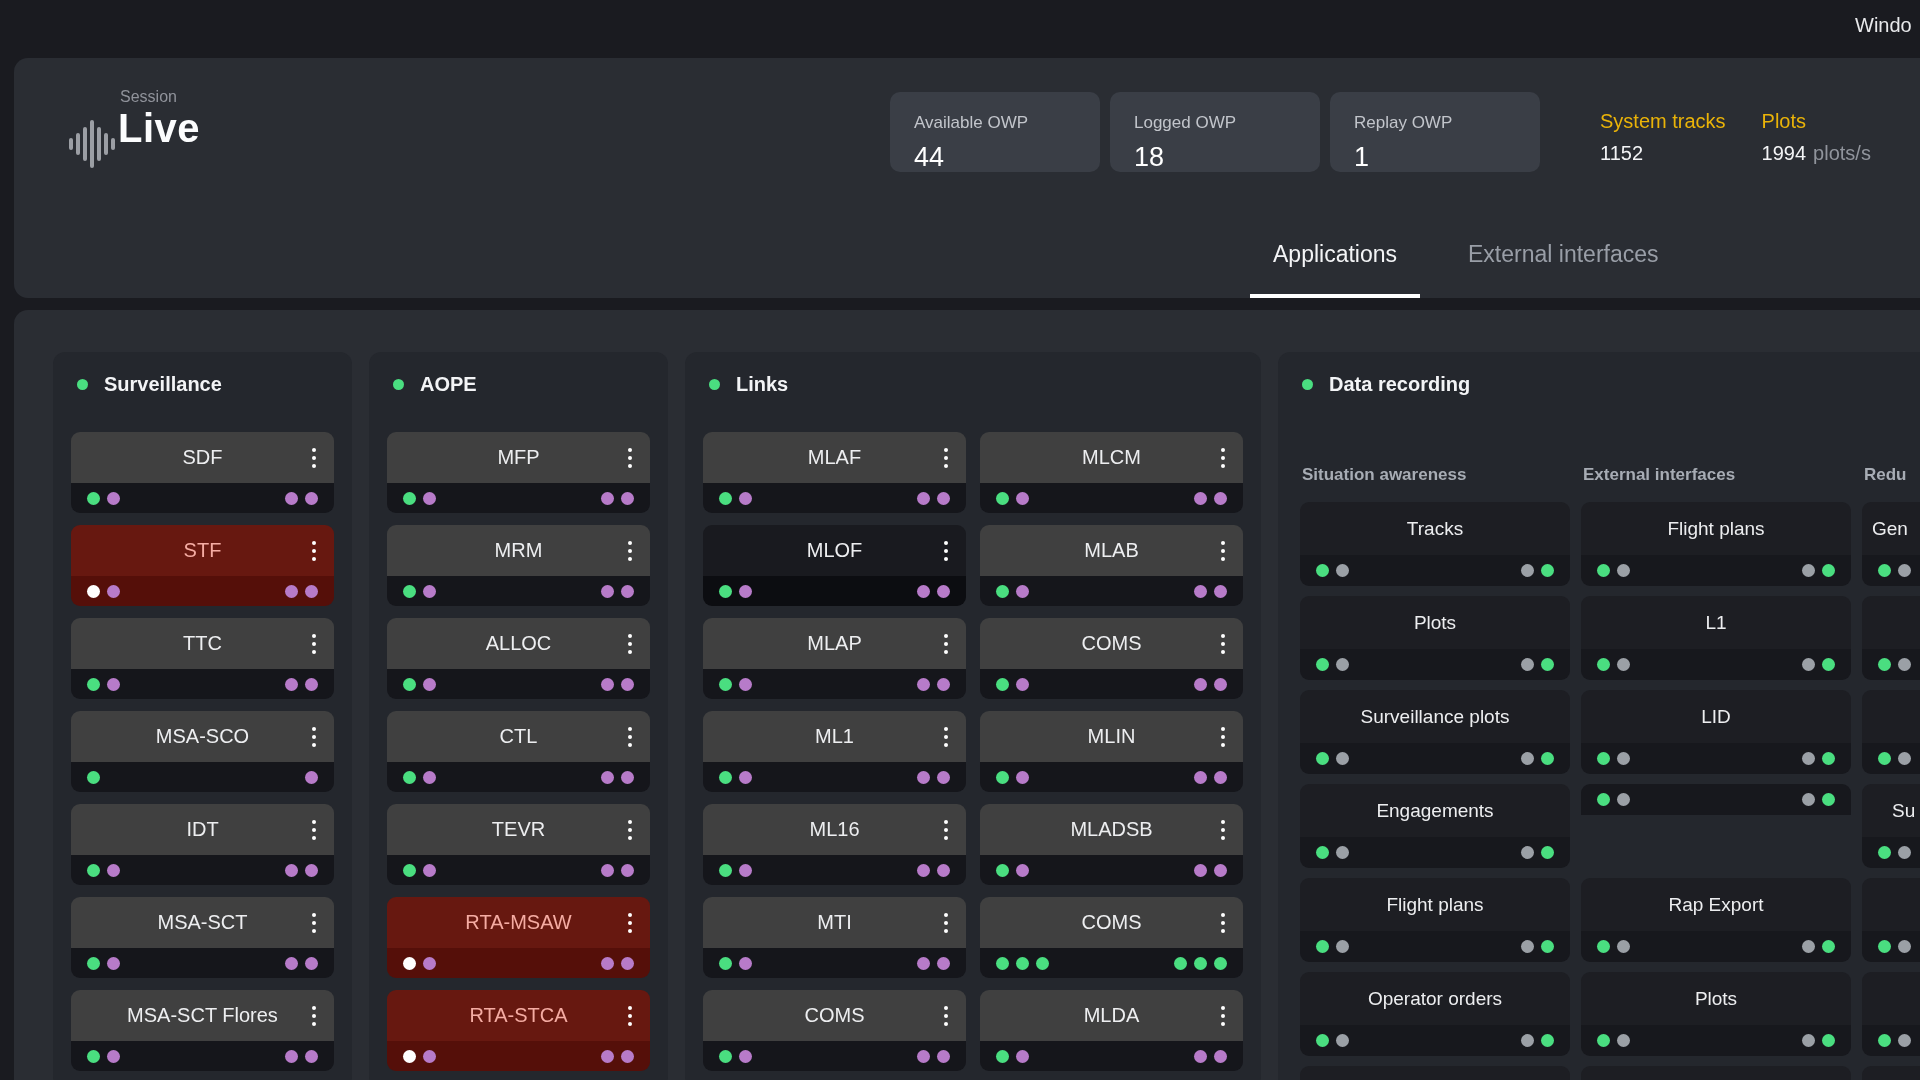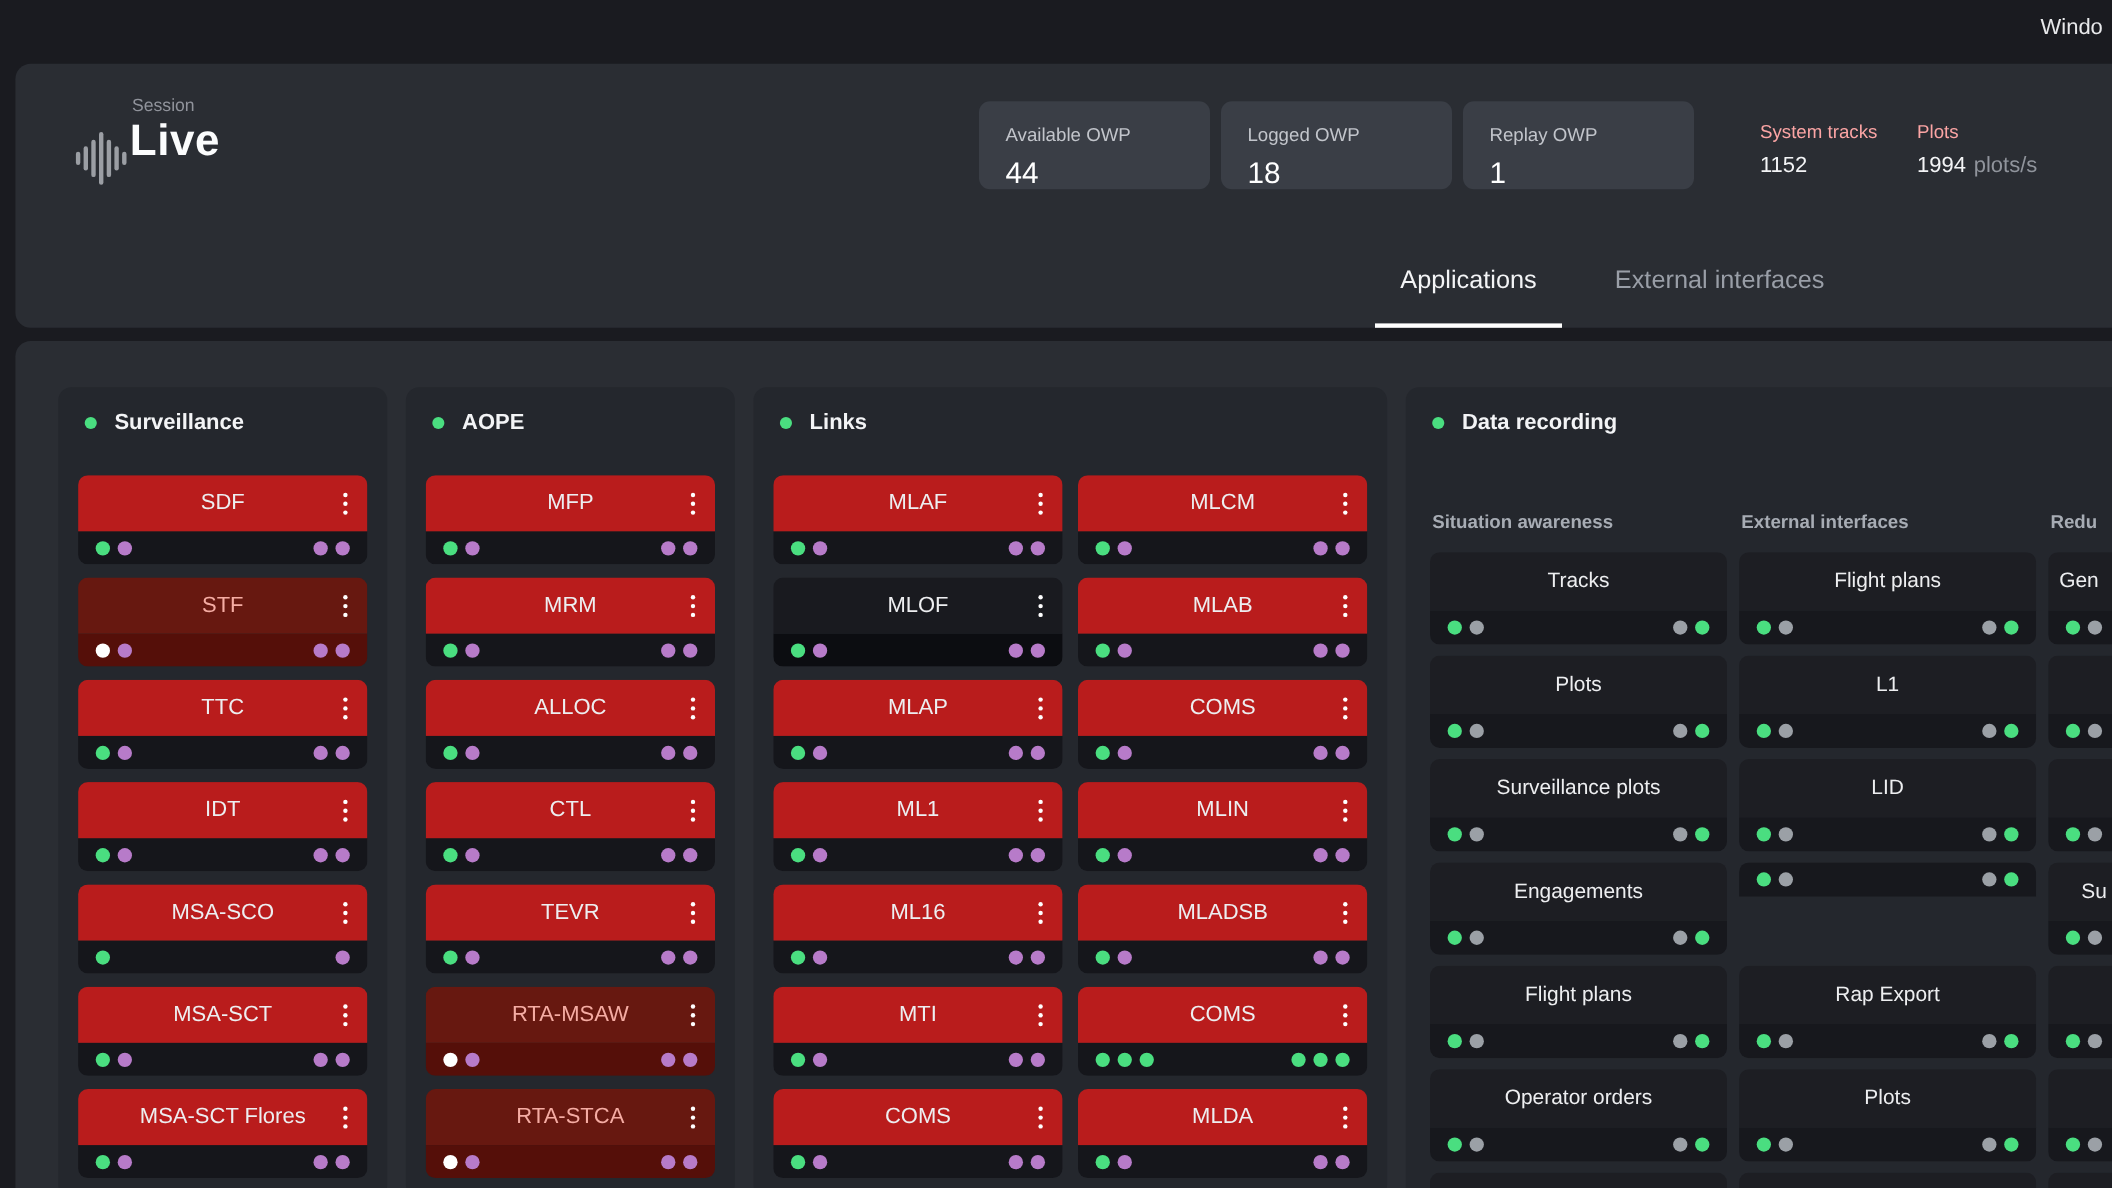--- a/index.html
+++ b/index.html
@@ -25,42 +25,42 @@
   .session-value{ position:absolute; left:104px; top:48px; font-size:40px; font-weight:700; color:#fbfcfd; letter-spacing:.5px; }
 
   
   .stats{ position:absolute; left:876px; top:34px; display:flex; gap:10px; }
   .stat-box{ width:210px; height:80px; background:#3a3e46; border-radius:10px; padding:21px 0 0 24px; }
   .stat-label{ font-size:17px; color:#c2c5cb; }
   .stat-value{ margin-top:9px; font-size:27px; font-weight:500; color:#ffffff; }
 
   
   .metrics{ position:absolute; left:1586px; top:52px; display:flex; gap:36px; }
-  .metric-label{ font-size:17px; color:#fca5a5; white-space:nowrap; }
+  .metric-label{ font-size:20px; color:#eab308; white-space:nowrap; }
   .metric-row{ margin-top:9px; font-size:20px; white-space:nowrap; }
   .metric-value{ color:#f3f4f6; font-weight:500; }
   .metric-unit{ color:#90949c; margin-left:7px; }
 
   
   .tabs{ position:absolute; left:1236px; bottom:0; display:flex; gap:25px; }
   .tab{ font-size:23px; padding:0 23px 26px; color:#999ea7; border-bottom:4px solid transparent; cursor:pointer; white-space:nowrap; }
   .tab.active{ color:#f3f4f6; font-weight:500; border-bottom-color:#ffffff; }
 
   
   .cards{ position:absolute; left:39px; top:42px; display:flex; gap:17px; align-items:flex-start; }
   .card{ background:#24272d; border-radius:12px; padding:18px; flex-shrink:0; }
   .card-header{ display:flex; align-items:center; gap:16px; height:28px; margin:0 0 34px 6px; }
   .card-dot{ width:11px; height:11px; border-radius:50%; }
   .card-title{ font-size:20px; font-weight:700; color:#f3f4f6; white-space:nowrap; }
 
   .tile-cols{ display:flex; gap:14px; }
   .tile-col{ display:flex; flex-direction:column; gap:12px; width:263px; }
 
   .tile{ border-radius:9px; overflow:hidden; display:flex; flex-direction:column; height:81px; cursor:pointer; }
-  .tile-top{ flex:1; background:#b91c1c; position:relative; display:flex; align-items:center; justify-content:center; }
+  .tile-top{ flex:1; background:#404040; position:relative; display:flex; align-items:center; justify-content:center; }
   .tile-name{ font-size:20px; color:#edeef0; white-space:nowrap; }
   .kebab{ position:absolute; right:15px; top:50%; transform:translateY(-50%); display:flex; flex-direction:column; gap:4px; padding:3px; }
   .kebab i{ width:4px; height:4px; border-radius:50%; background:#ffffff; display:block; }
   .tile-strip{ height:30px; background:#15161b; display:flex; align-items:center; justify-content:space-between; padding:0 16px; }
   .dots{ display:flex; gap:7px; }
   .dot{ width:13px; height:13px; border-radius:50%; }
 
   .tile.alert .tile-top{ background:#671810; }
   .tile.alert .tile-strip{ background:#550f09; }
   .tile.alert .tile-name{ color:#f5aca3; }
@@ -194,52 +194,52 @@
                   <i class="dot" style="background: rgb(183, 123, 201);"></i>
                 </span>
                 <span class="dots">
                   <i class="dot" style="background: rgb(183, 123, 201);"></i>
                   <i class="dot" style="background: rgb(183, 123, 201);"></i>
                 </span>
               </div>
             </div>
             <div class="tile">
               <div class="tile-top">
+                <span class="tile-name">MSA-SCO</span>
+                <span class="kebab">
+                  <i></i>
+                  <i></i>
+                  <i></i>
+                </span>
+              </div>
+              <div class="tile-strip">
+                <span class="dots">
+                  <i class="dot" style="background: rgb(74, 222, 128);"></i>
+                </span>
+                <span class="dots">
+                  <i class="dot" style="background: rgb(183, 123, 201);"></i>
+                </span>
+              </div>
+            </div>
+            <div class="tile">
+              <div class="tile-top">
                 <span class="tile-name">IDT</span>
                 <span class="kebab">
                   <i></i>
                   <i></i>
                   <i></i>
                 </span>
               </div>
               <div class="tile-strip">
                 <span class="dots">
                   <i class="dot" style="background: rgb(74, 222, 128);"></i>
                   <i class="dot" style="background: rgb(183, 123, 201);"></i>
                 </span>
                 <span class="dots">
                   <i class="dot" style="background: rgb(183, 123, 201);"></i>
-                  <i class="dot" style="background: rgb(183, 123, 201);"></i>
-                </span>
-              </div>
-            </div>
-            <div class="tile">
-              <div class="tile-top">
-                <span class="tile-name">MSA-SCO</span>
-                <span class="kebab">
-                  <i></i>
-                  <i></i>
-                  <i></i>
-                </span>
-              </div>
-              <div class="tile-strip">
-                <span class="dots">
-                  <i class="dot" style="background: rgb(74, 222, 128);"></i>
-                </span>
-                <span class="dots">
                   <i class="dot" style="background: rgb(183, 123, 201);"></i>
                 </span>
               </div>
             </div>
             <div class="tile">
               <div class="tile-top">
                 <span class="tile-name">MSA-SCT</span>
                 <span class="kebab">
                   <i></i>
                   <i></i>

